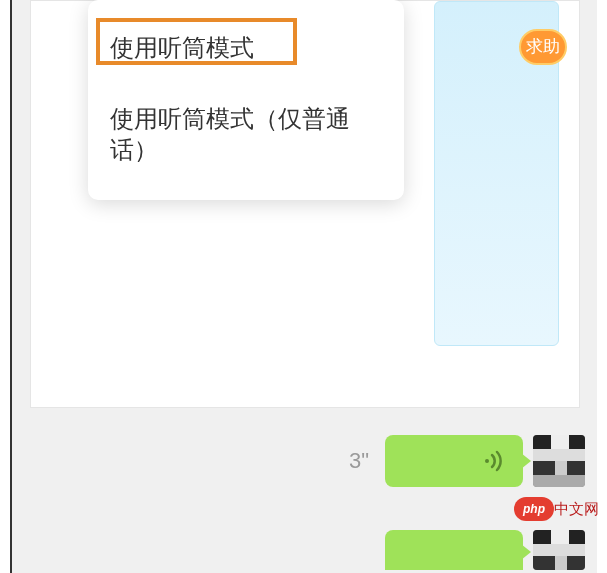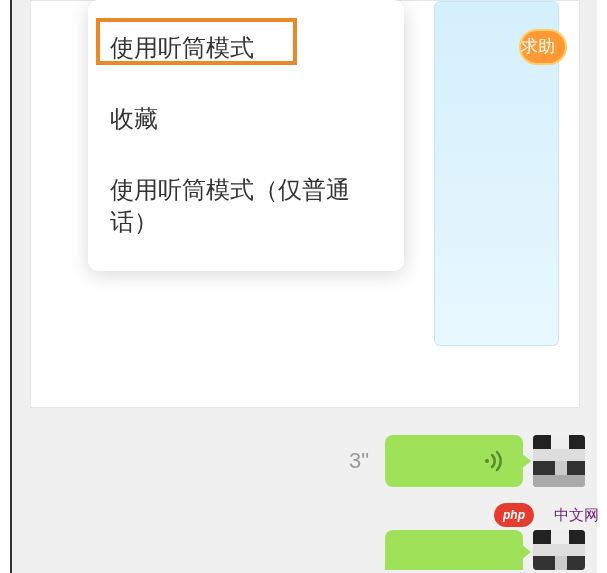--- a/index.html
+++ b/index.html
@@ -56,21 +56,21 @@
       right: 12px;
       top: 28px;
       width: 48px;
       height: 36px;
       background: #ff9933;
       border: 2px solid #ffcc66;
       border-radius: 18px;
       color: #fff;
       font-size: 17px;
       line-height: 32px;
-      text-align: left;
+      text-align: center;
     }
     .context-menu {
       position: absolute;
       left: 88px;
       top: 0;
       width: 316px;
       background: #ffffff;
       box-shadow: 0 4px 20px rgba(0,0,0,0.15);
       border-radius: 10px;
       padding: 12px 0 14px 0;
@@ -171,58 +171,57 @@
       position: absolute;
       right: -8px;
       top: 14px;
       border-left: 10px solid #9fe259;
       border-top: 8px solid transparent;
       border-bottom: 8px solid transparent;
     }
     .watermark {
       position: absolute;
       right: 8px;
-      bottom: 46px;
+      bottom: 52px;
       display: flex;
       align-items: center;
-      gap: 20px;
+      gap: 0;
       z-index: 200;
     }
     .wm-logo {
       width: 40px;
       height: 24px;
       background: #e43d30;
       border-radius: 12px;
       color: #fff;
       font-size: 12px;
       font-weight: bold;
       text-align: center;
       line-height: 24px;
       font-style: italic;
     }
     .wm-text {
       font-size: 15px;
-      color: #701a75;
+      color: #b91c1c;
       font-family: "KaiTi", serif;
     }
   </style>
 </head>
 <body>
 
 <div class="outer-frame"></div>
 <div class="chat-bg"></div>
 
 <div class="chat-area">
   <div class="bg-card"></div>
   <div class="help-badge">求助</div>
 </div>
 
 <div class="context-menu">
   <div class="menu-item highlighted">使用听筒模式</div>
-  <div class="menu-item">收藏</div>
   <div class="menu-item">使用听筒模式（仅普通话）</div>
 </div>
 
 <div class="highlight-box"></div>
 
 <div class="voice-msg-row">
   <span class="duration">3"</span>
   <div class="voice-bubble">
     <span class="voice-waves">
       <svg viewBox="0 0 24 24" width="24" height="24">

